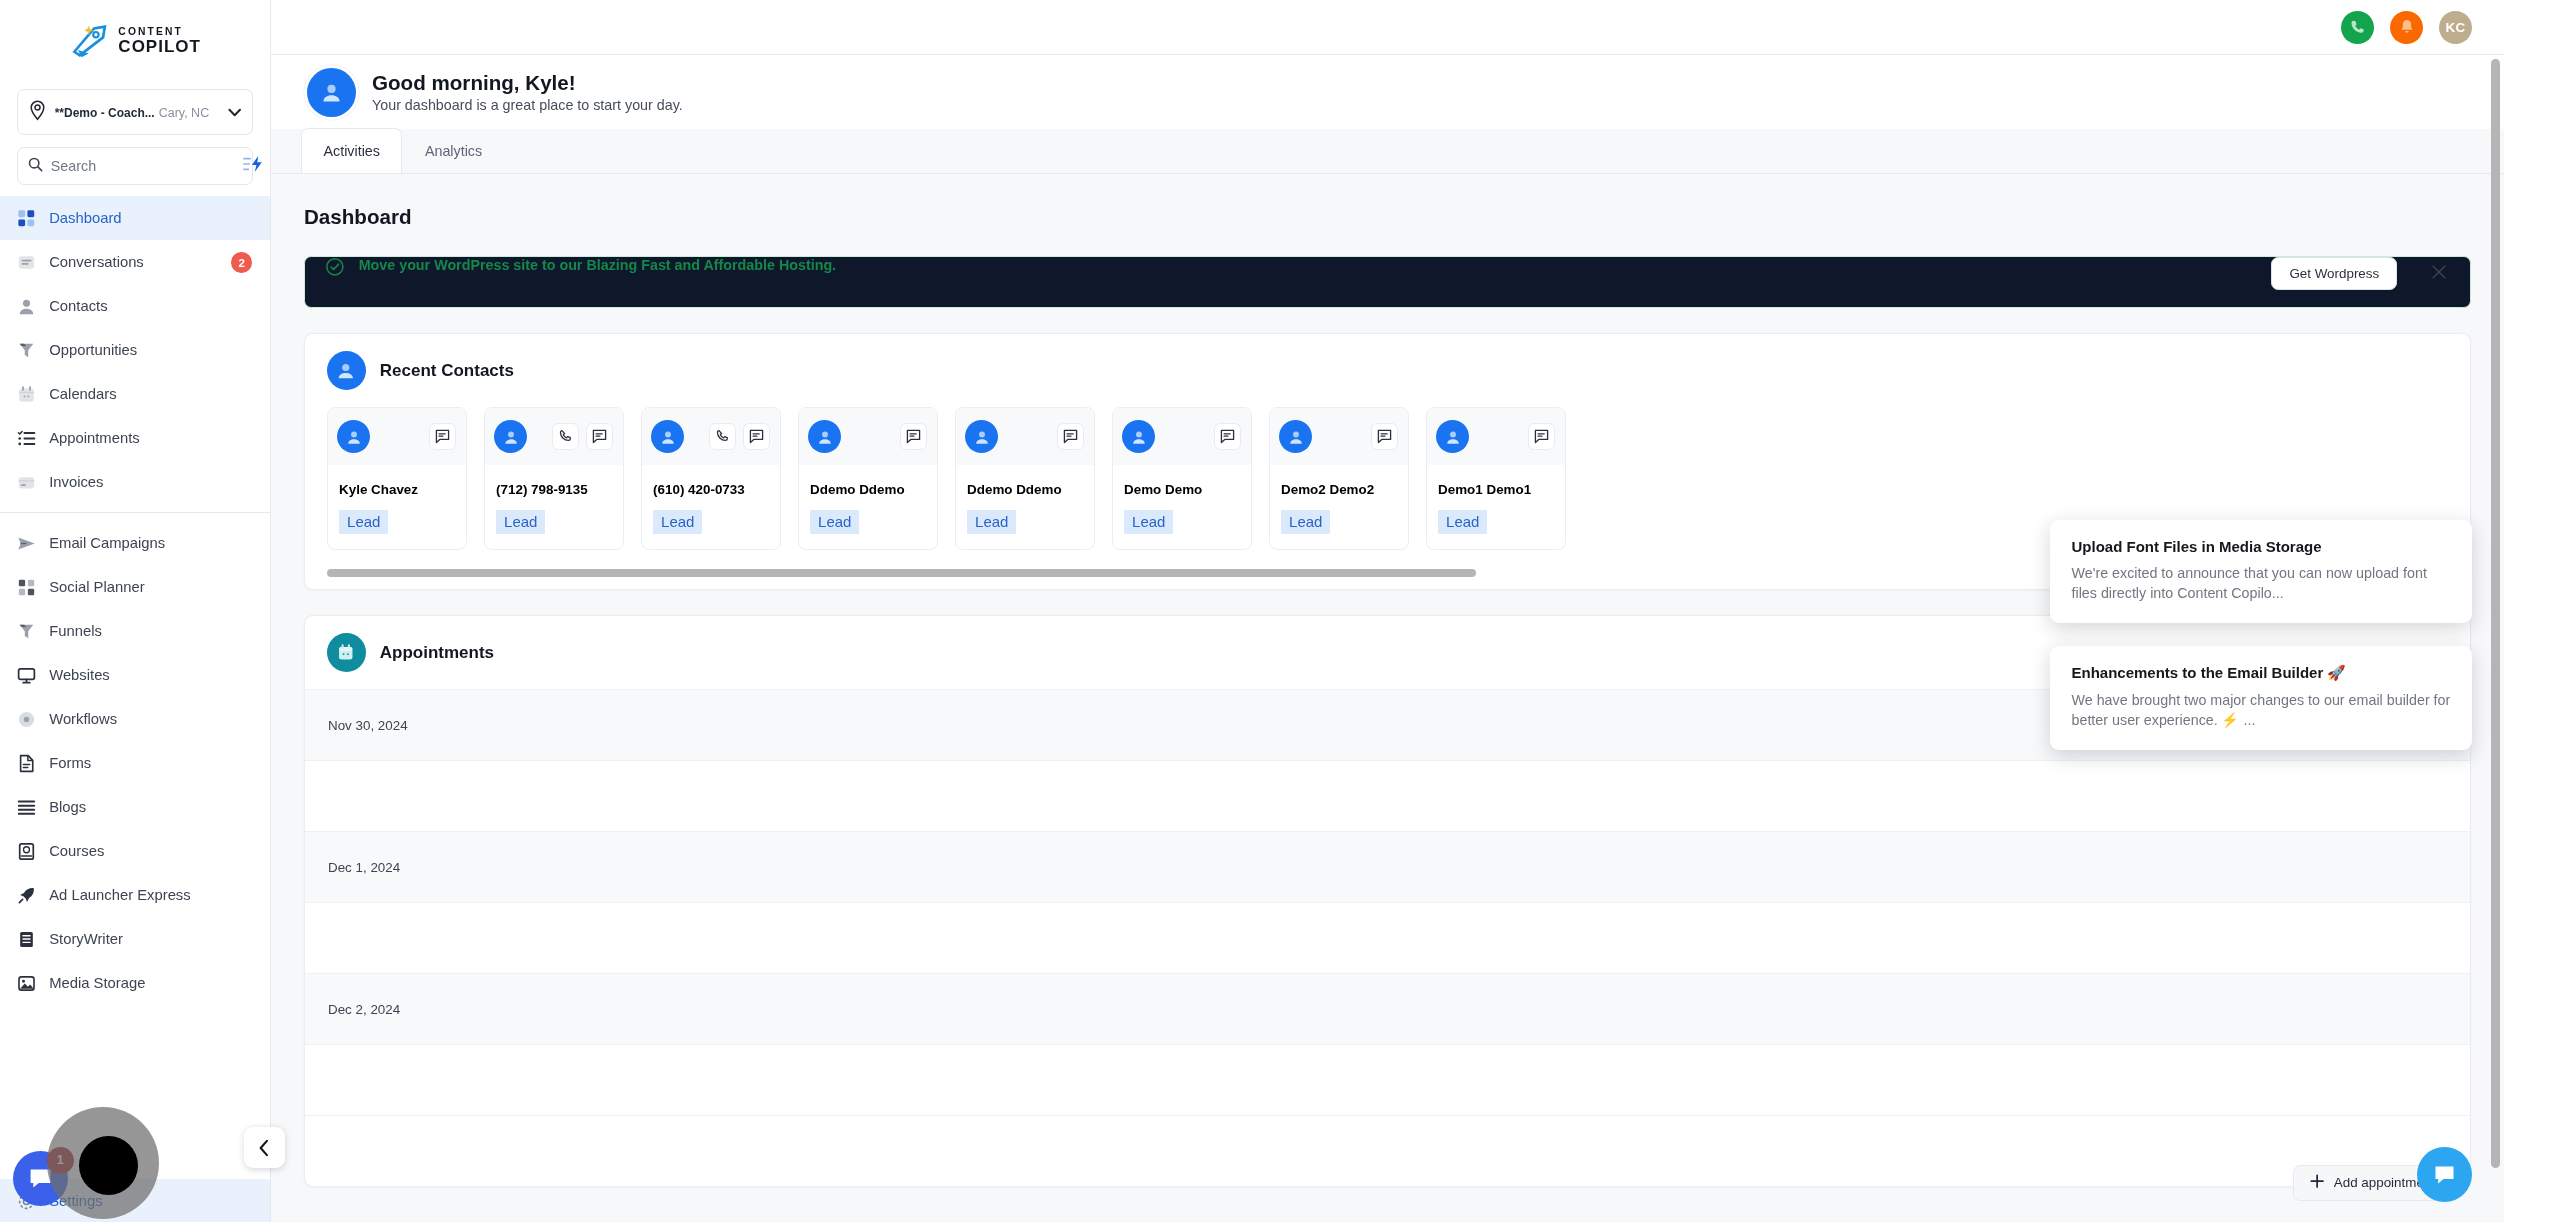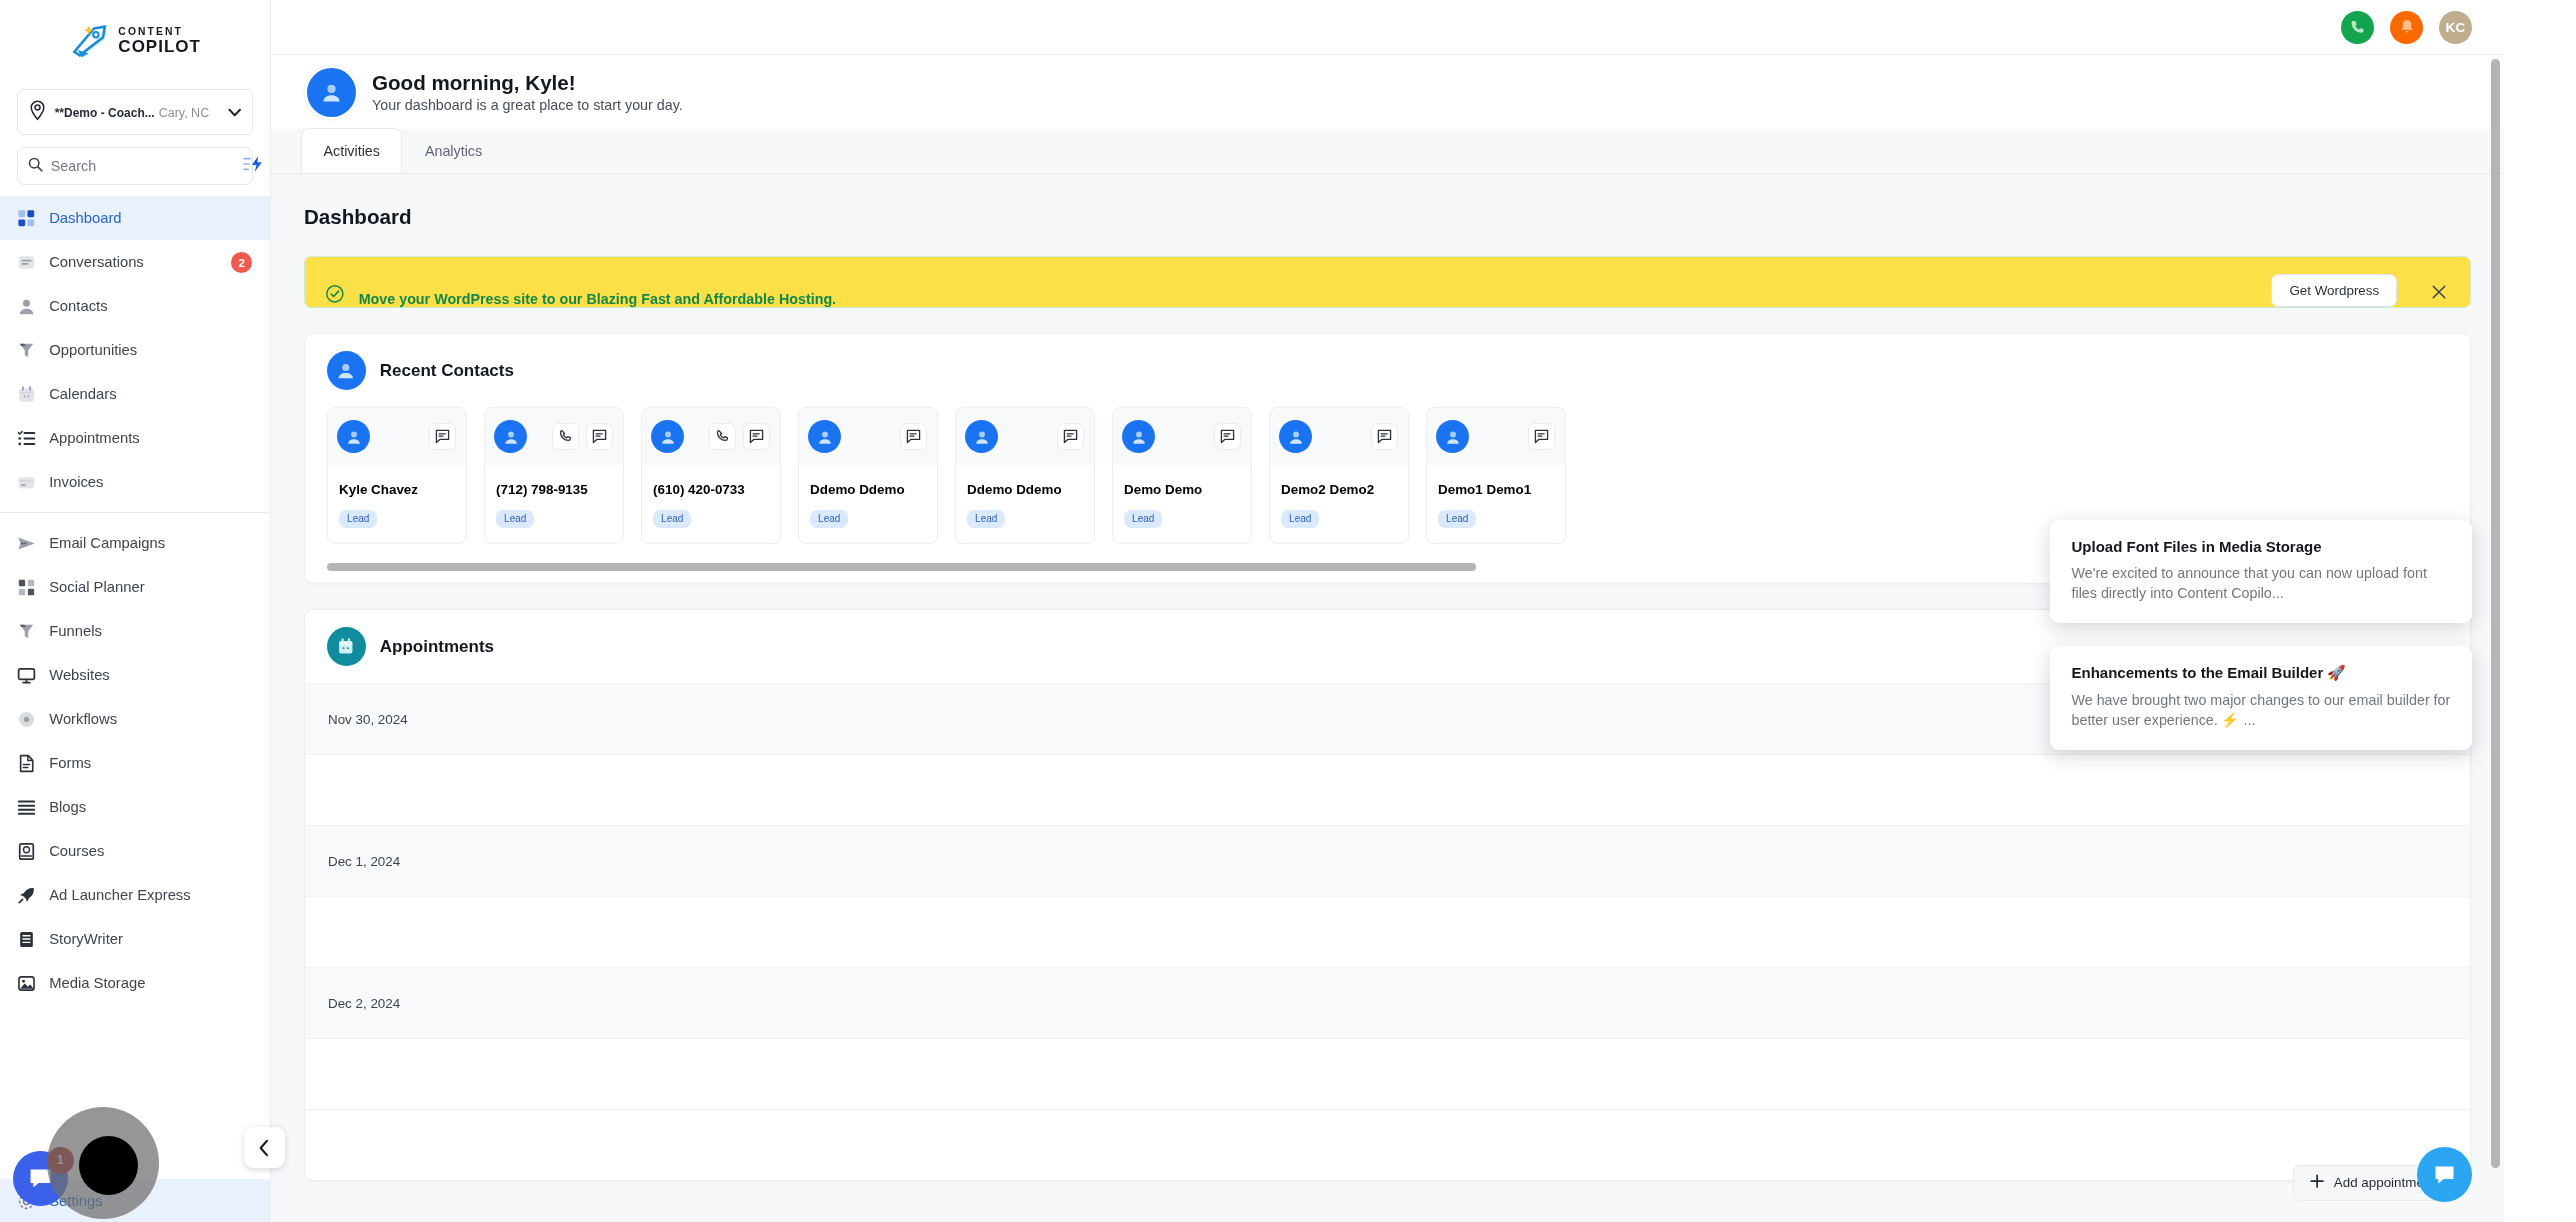--- a/index.html
+++ b/index.html
@@ -112,22 +112,22 @@
   }
   .tab.active {
     background: #fff; color:#2b313c;
     border-color: #e7e9ee; border-radius: 7.2px 7.2px 0 0;
   }
 
   .content { padding: 0 0 0 0; height: calc(1223px - 55px - 74px - 45px); overflow: hidden; position:relative; }
   .page-title { font-size: 20.6px; font-weight: 700; color:#121721; padding: 31px 0 0 33px; }
 
   .banner {
-    margin: 27px 33px 0 33px; height: 52px; background:#fde047; border:0.9px solid #c8ecd5;
-    border-radius: 7.2px; display:flex; align-items:flex-end; padding: 0 16px 0 19.7px; gap: 14.3px;
+    margin: 27px 33px 0 33px; height: 52px; background:#0f172a; border:0.9px solid #c8ecd5;
+    border-radius: 7.2px; display:flex; align-items:flex-start; padding: 0 16px 0 19.7px; gap: 14.3px;
   }
   .banner-text { font-size: 14.3px; color:#14884a; font-weight: 600; }
   .banner-btn {
     margin-left:auto; height: 33px; padding: 0 17px; background:#fff; border:0.9px solid #dfe3e9;
     border-radius: 7.2px; font-size: 13.4px; color:#2b313c; display:flex; align-items:center; cursor:pointer;
     font-family: inherit;
   }
   .banner-close { width: 30px; height:30px; margin-left: 12.5px; display:flex; align-items:center; justify-content:center; cursor:pointer;}
 
   .card {
@@ -145,21 +145,21 @@
     width: 140px; flex: 0 0 140px; border:0.9px solid #ebedf1; border-radius: 8px; overflow:hidden; background:#fff;
   }
   .cc-top { height: 57px; background:#f7f9fb; display:flex; align-items:center; padding: 0 9.8px; gap:6.3px; }
   .cc-av { width: 33px; height:33px; border-radius:50%; background:#1a73f0; display:flex;align-items:center;justify-content:center;}
   .cc-actions { margin-left:auto; display:flex; gap: 6.3px; }
   .cc-btn { width: 27px; height: 27px; border:0.9px solid #e9ebef; border-radius: 6.3px; background:#fff; display:flex;align-items:center;justify-content:center; cursor:pointer;}
   .cc-body { padding: 17px 11.6px 15px 11.6px; }
   .cc-name { font-size: 13.4px; font-weight: 700; color:#000000; white-space: nowrap; }
   .cc-tag {
     margin-top: 12.5px; display:inline-block; background:#dbe9fd; color:#2b63c4;
-    font-size: 10px; padding: 3.6px 8px; border-radius: 7px;
+    font-size: 15px; padding: 3.6px 8px; border-radius: 1px;
   }
   .hscroll { margin: 19px 21.5px 12.5px 21.5px; height: 8px; background: transparent; position: relative; }
   .hscroll-thumb { position:absolute; left:0; top:0; height: 8px; width: 1149px; background:#b5b5b5; border-radius: 4.5px; }
 
   .appt-row { height: 71px; display:flex; align-items:center; padding-left: 23px; border-top:0.9px solid #eef0f3; }
   .appt-row.shade { background:#f7f9fb; }
   .appt-date { font-size: 13.4px; color:#3d4450; }
   .add-appt {
     position:absolute; right: 52px; bottom: 22.4px; height: 36px; padding: 0 16px;
     background:#f6f7f9; border:0.9px solid #e7e9ee; border-radius: 7.2px;

